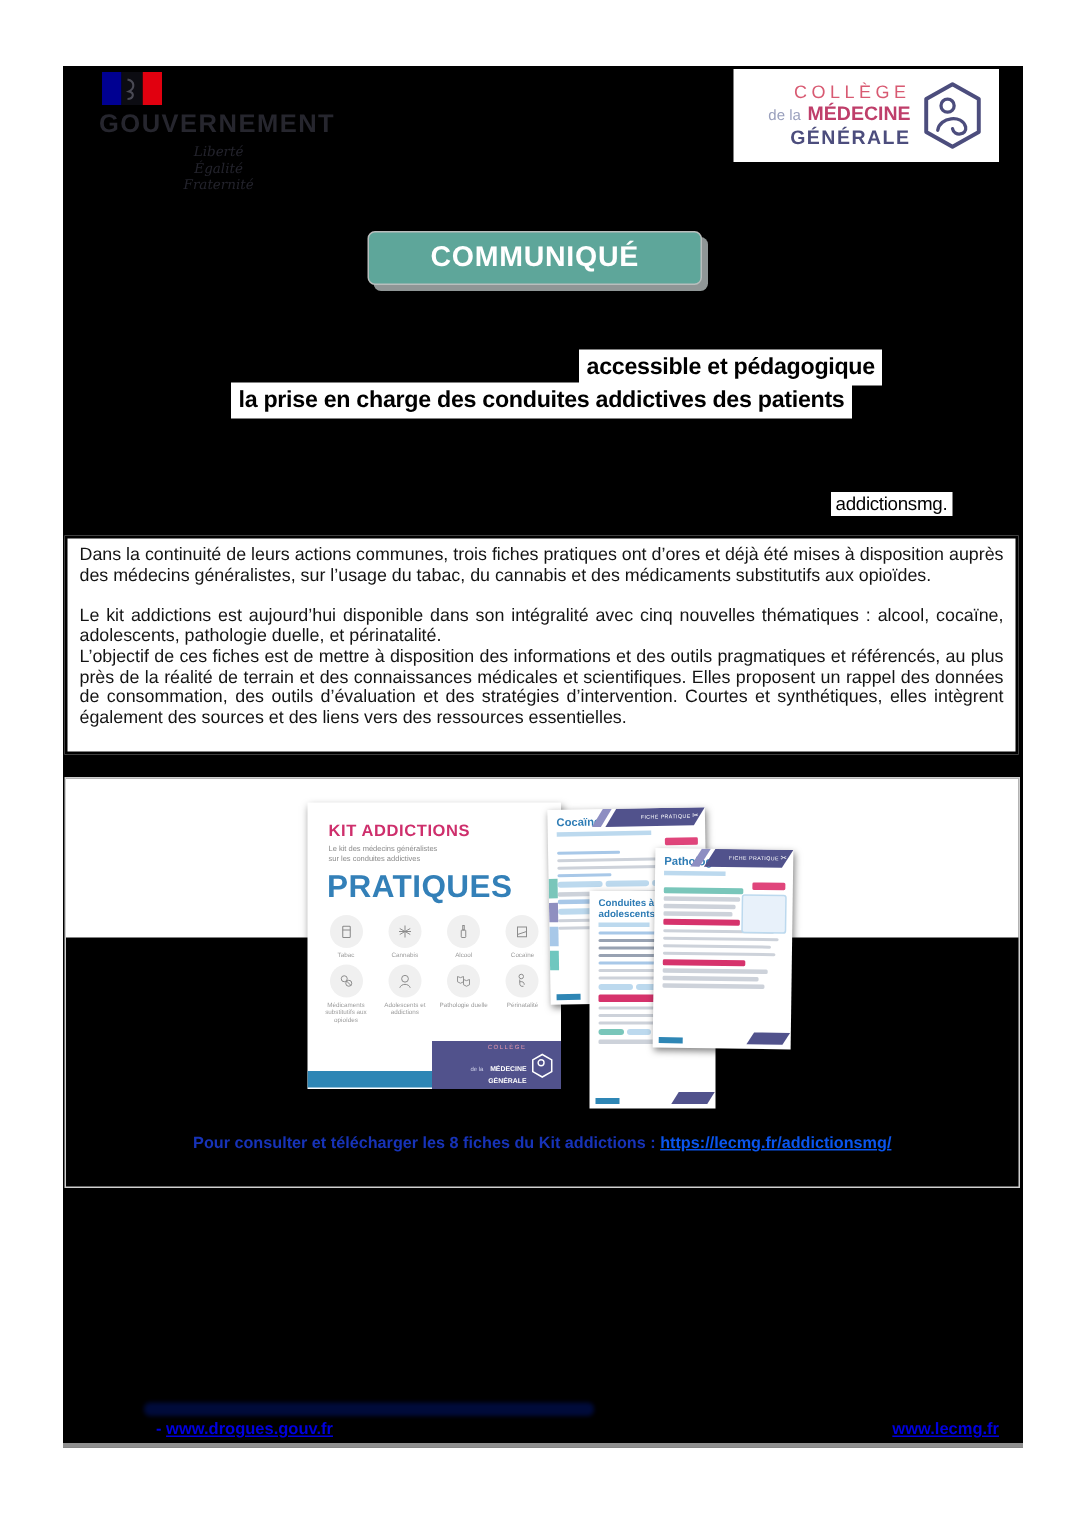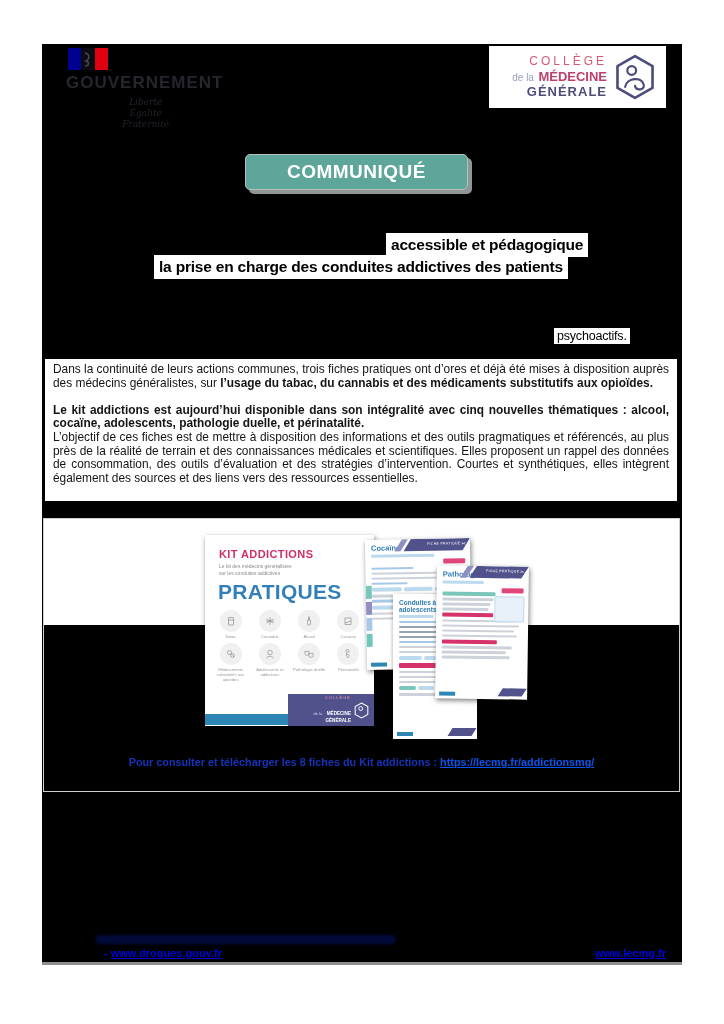--- a/index.html
+++ b/index.html
@@ -37,21 +37,21 @@
   .hl1{left:344px;top:189px;}
   .hl2{left:112px;top:211px;}
   .hl3{left:512px;top:284px;font-weight:normal;font-size:12.5px;padding:1px 3px;}
 
   
   .introbox{position:absolute;left:1px;top:313px;width:636px;height:146px;box-sizing:border-box;
             background:#fff;border:2px solid #000;padding:4px 8px;overflow:hidden;
             font-size:11.9px;line-height:13.6px;color:#141414;text-align:justify;}
   .introbox p{margin:0;}
   .introbox .gap{margin-top:13.6px;}
-  .bold{font-weight:bold;}
+  .bold{font-weight:normal;}
 
   
   .kitbox{position:absolute;left:1px;top:474px;width:637px;height:274px;box-sizing:border-box;
           border:1px solid #cfcfcf;background:#000;}
   .whiteband{position:absolute;left:0;top:0;width:100%;height:106px;background:#fff;}
 
   
   .cover{position:absolute;left:161px;top:16px;width:169px;height:191px;background:#fff;
          box-shadow:1px 2px 5px rgba(0,0,0,.5);overflow:hidden;}
   .cv-kicker{color:#ce2f6c;font-weight:bold;font-size:11px;letter-spacing:.4px;margin:13px 0 0 14px;}
@@ -150,21 +150,21 @@
         <polygon points="19,2 35,11 35,31 19,40 3,31 3,11" fill="none" stroke="#4c4d7d" stroke-width="2.4" stroke-linejoin="round"></polygon>
         <circle cx="16" cy="15" r="4" fill="none" stroke="#4c4d7d" stroke-width="2"></circle>
         <path d="M10 30 C11 22 25 20 27 28 C28 33 20 34 19 29" fill="none" stroke="#4c4d7d" stroke-width="2" stroke-linecap="round"></path>
       </svg>
     </div>
 
     <div class="banner">COMMUNIQUÉ</div>
 
     <div class="hl hl1">accessible et pédagogique</div>
     <div class="hl hl2">la prise en charge des conduites addictives des patients</div>
-    <div class="hl hl3">psychoactifs.</div>
+    <div class="hl hl3">addictionsmg.</div>
 
     <div class="introbox">
       <p><span>Dans la continuité de leurs actions communes, trois fiches pratiques ont d’ores et déjà été mises à disposition auprès des médecins généralistes, sur </span><span class="bold">l’usage du tabac, du cannabis et des médicaments substitutifs aux opioïdes.</span></p>
       <p class="gap bold">Le kit addictions est aujourd’hui disponible dans son intégralité avec cinq nouvelles thématiques : alcool, cocaïne, adolescents, pathologie duelle, et périnatalité.</p>
       <p>L’objectif de ces fiches est de mettre à disposition des informations et des outils pragmatiques et référencés, au plus près de la réalité de terrain et des connaissances médicales et scientifiques. Elles proposent un rappel des données de consommation, des outils d’évaluation et des stratégies d’intervention. Courtes et synthétiques, elles intègrent également des sources et des liens vers des ressources essentielles.</p>
     </div>
 
     <div class="kitbox">
       <div class="whiteband"></div>
 

